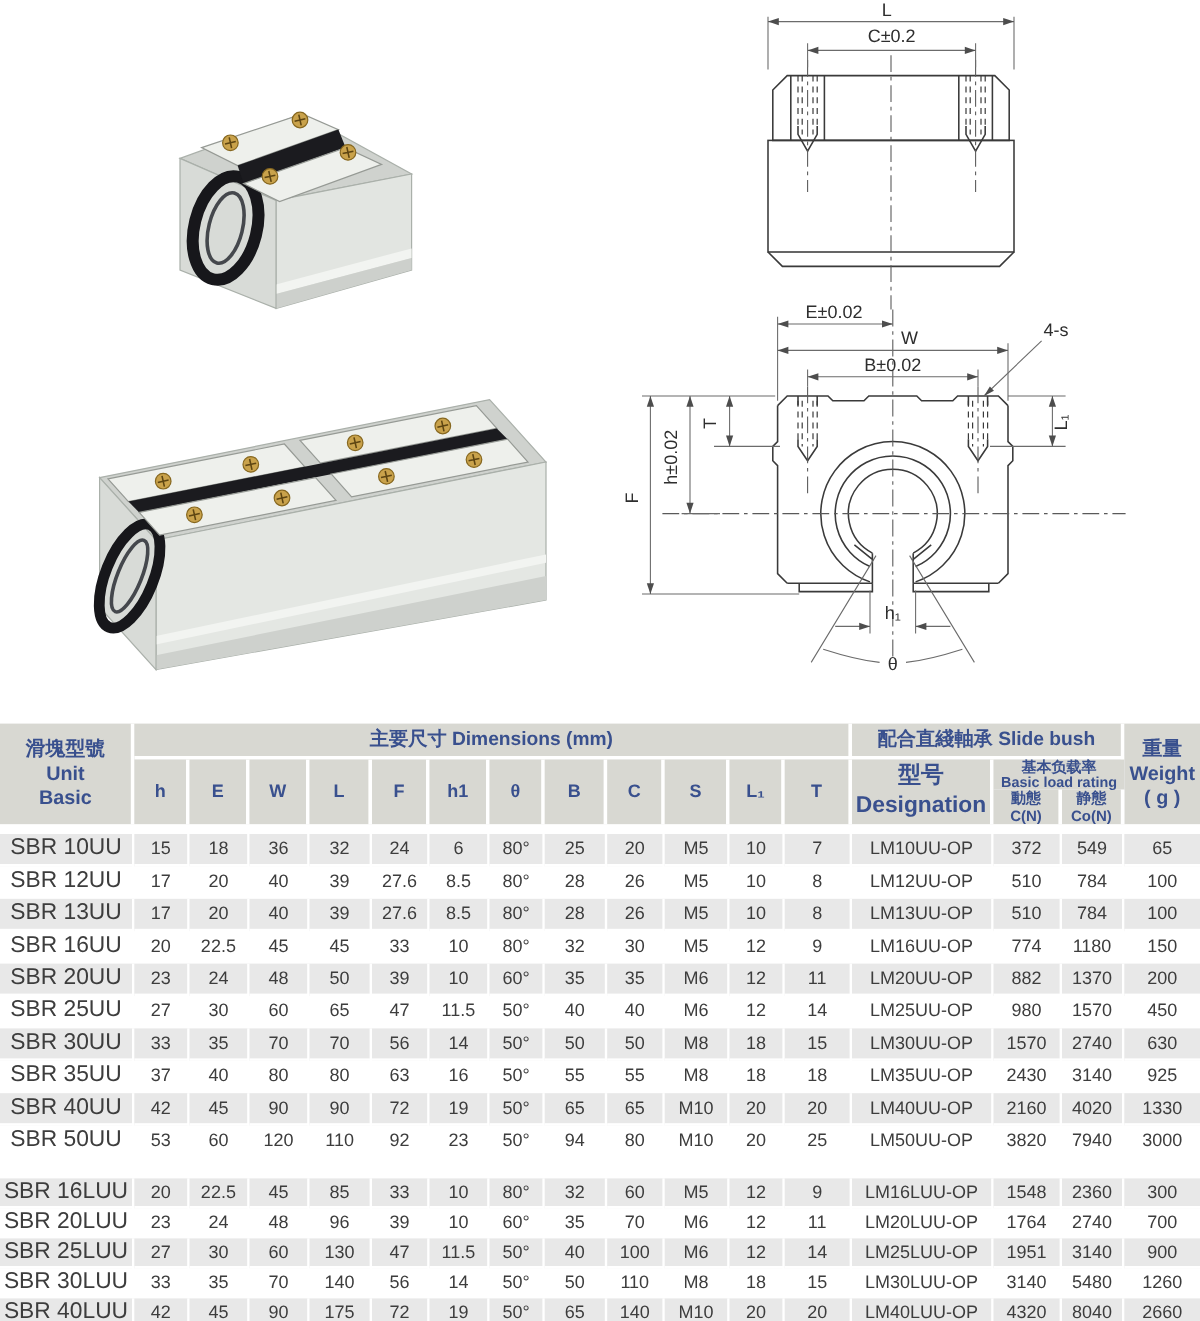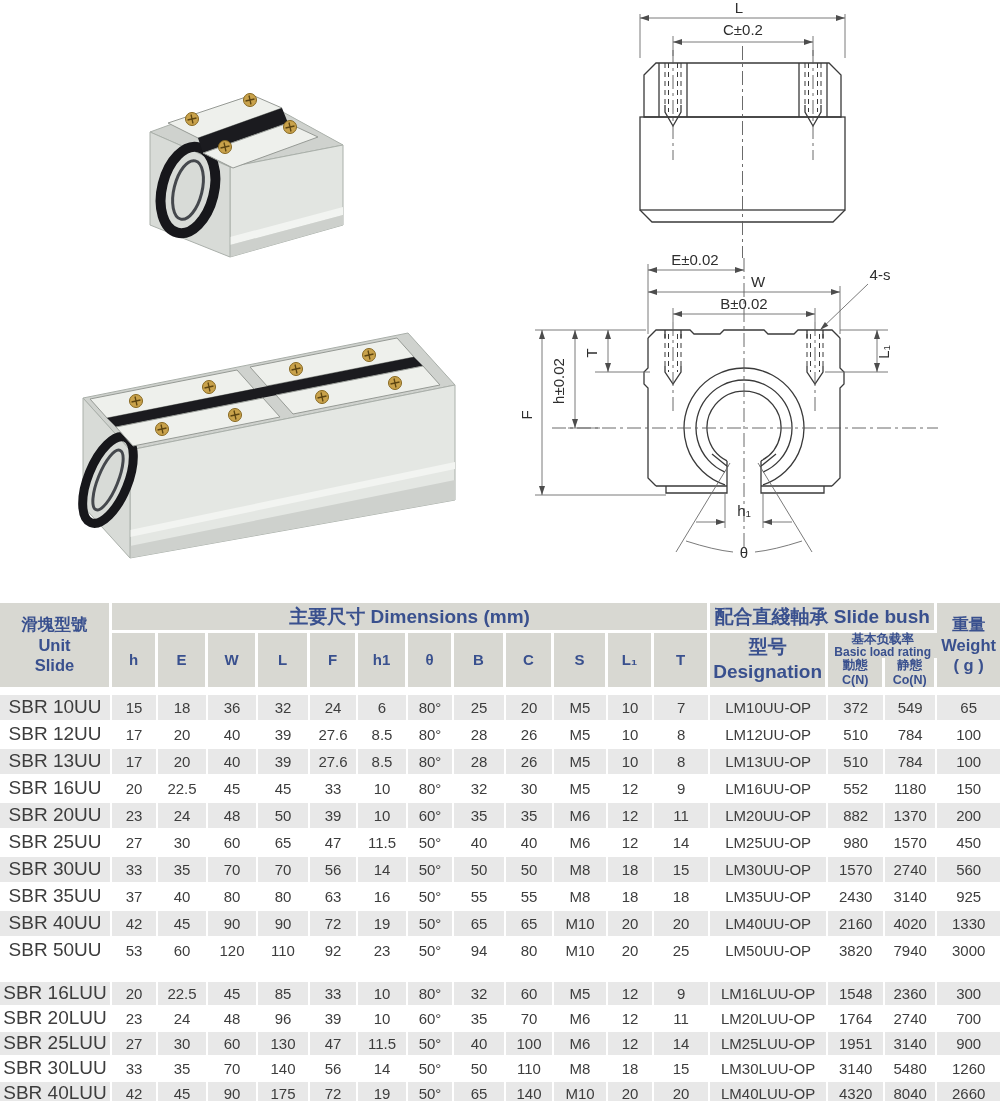--- a/index.html
+++ b/index.html
@@ -20,21 +20,21 @@
   .bodyface{stroke:#aab0aa;stroke-width:1;}
   .plate{fill:#eef0ec;stroke:#969a95;stroke-width:1;}
   .sealgap{fill:#1b1b1f;stroke:none;}
 
   
   table.spec{position:absolute;left:0;top:603px;width:1000px;border-collapse:separate;
              border-spacing:0;table-layout:fixed;}
   table.spec th{background:#d8d8d2;color:#39508e;font-weight:bold;
                 vertical-align:middle;padding:0;border-right:3px solid #fff;border-bottom:0;
                 line-height:1.12;}
-  table.spec th.band{font-size:19px;height:27px;border-bottom:3px solid #fff;}
+  table.spec th.band{font-size:16px;height:27px;border-bottom:3px solid #fff;}
   table.spec th.unit{font-size:16.5px;}
   table.spec th.unit div{line-height:1.25;}
   table.spec th.colh{font-size:15px;}
   table.spec th.desig div{line-height:1.3;font-size:19px;}
   table.spec th.load{height:24px;}
   table.spec th.load .l1{font-size:12.5px;line-height:1.05;}
   table.spec th.load .l2{font-size:12px;line-height:1.0;}
   table.spec th.sub{height:21px;font-size:12.5px;vertical-align:top;}
   table.spec th.sub div{line-height:1.15;}
   table.spec th.nbr{border-right:0;}
@@ -222,21 +222,21 @@
         <col style="width:118px">
         <col style="width:57px">
         <col style="width:52px">
       <col style="width:63px">
     </colgroup>
     <thead>
       <tr>
         <th class="unit" rowspan="3">
           <div>滑塊型號</div>
           <div>Unit</div>
-          <div>Slide</div>
+          <div>Basic</div>
         </th>
         <th class="band" colspan="12">主要尺寸  Dimensions  (mm)</th>
         <th class="band" colspan="3">配合直綫軸承 Slide bush</th>
         <th class="unit nbr" rowspan="3">
           <div>重量</div>
           <div>Weight</div>
           <div>( g )</div>
         </th>
       </tr>
       <tr>
@@ -343,21 +343,21 @@
           <td>45</td>
           <td>33</td>
           <td>10</td>
           <td>80°</td>
           <td>32</td>
           <td>30</td>
           <td>M5</td>
           <td>12</td>
           <td>9</td>
           <td>LM16UU-OP</td>
-          <td>552</td>
+          <td>774</td>
           <td>1180</td>
           <td>150</td>
         </tr>
         <tr>
           <td>SBR 20UU</td>
           <td>23</td>
           <td>24</td>
           <td>48</td>
           <td>50</td>
           <td>39</td>
@@ -402,21 +402,21 @@
           <td>14</td>
           <td>50°</td>
           <td>50</td>
           <td>50</td>
           <td>M8</td>
           <td>18</td>
           <td>15</td>
           <td>LM30UU-OP</td>
           <td>1570</td>
           <td>2740</td>
-          <td>560</td>
+          <td>630</td>
         </tr>
         <tr>
           <td>SBR 35UU</td>
           <td>37</td>
           <td>40</td>
           <td>80</td>
           <td>80</td>
           <td>63</td>
           <td>16</td>
           <td>50°</td>

